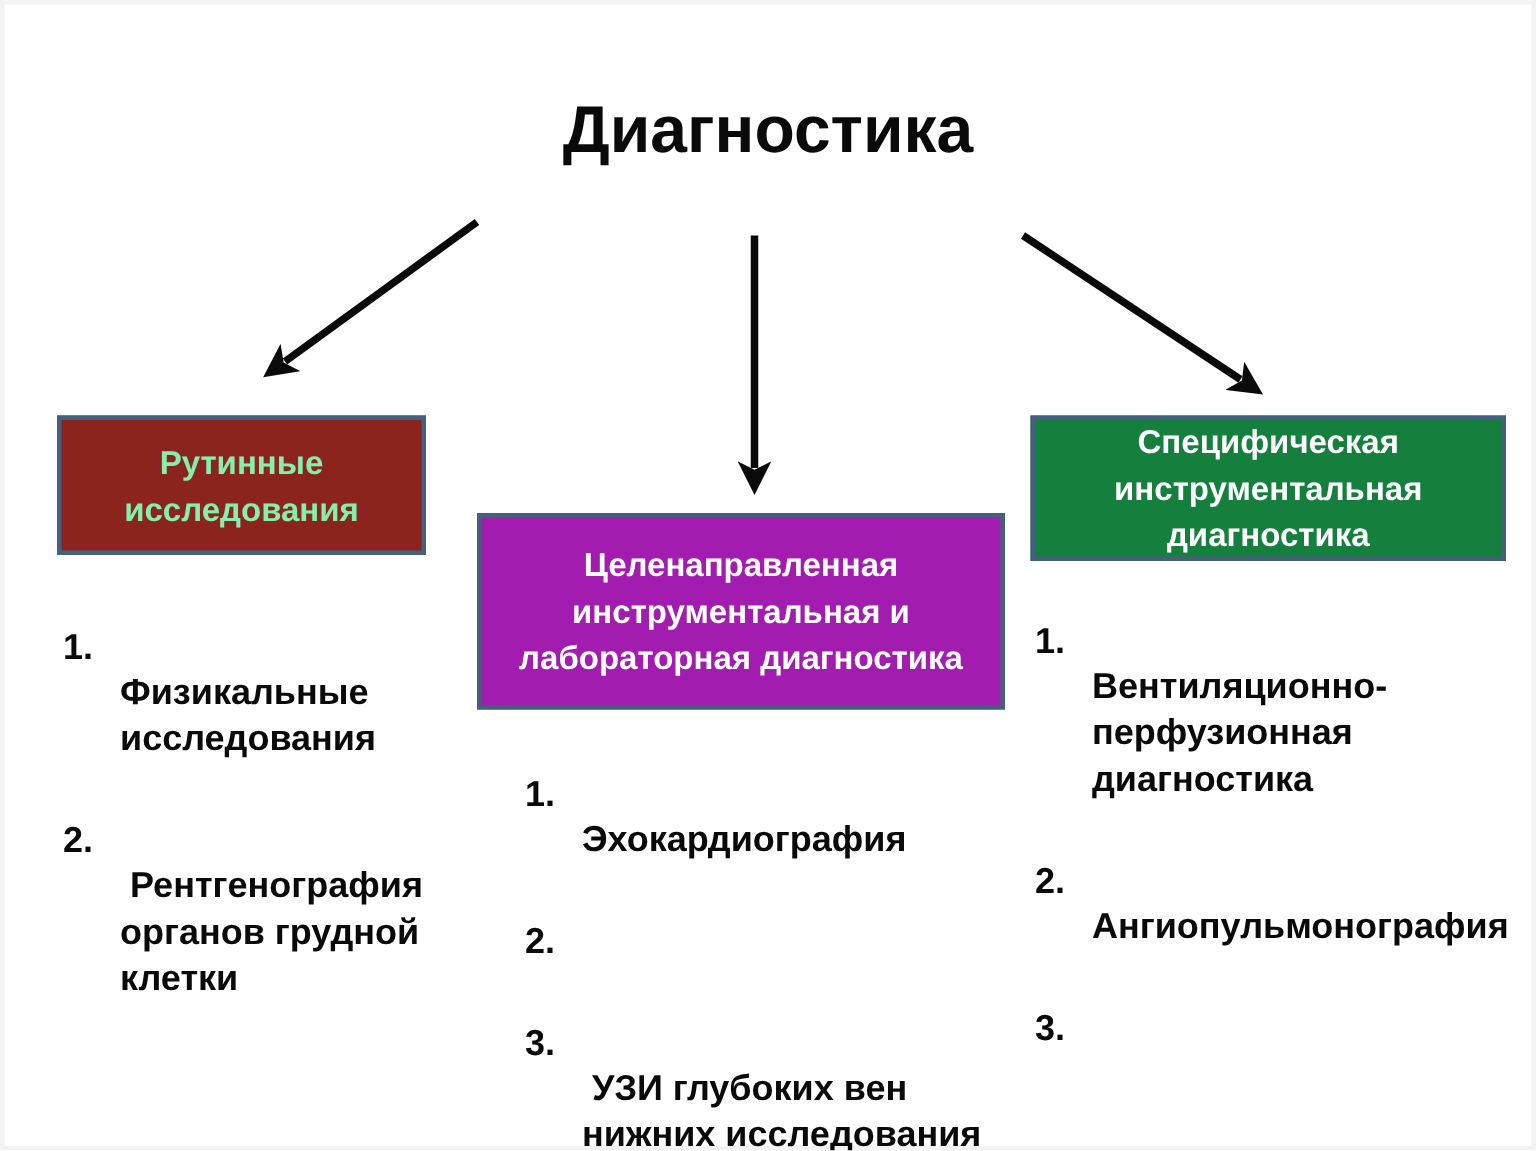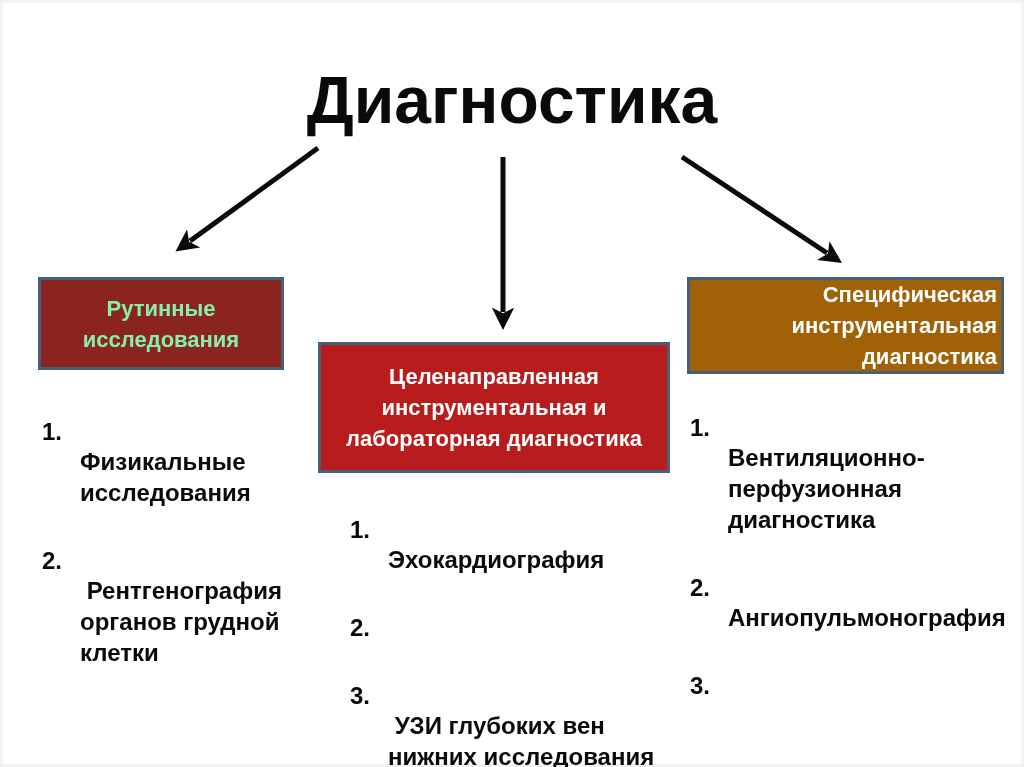--- a/index.html
+++ b/index.html
@@ -12,21 +12,21 @@
     font-family: "Liberation Sans", sans-serif;
     overflow: hidden;
   }
   .title {
     position: absolute;
     top: 62px;
     left: 0;
     width: 1024px;
     margin: 0;
     text-align: center;
-    font-size: 66px;
+    font-size: 44px;
     font-weight: 700;
     letter-spacing: 0px;
     color: #0a0a0a;
   }
   .arrows-svg { position: absolute; left: 0; top: 0; }
   .box {
     position: absolute;
     display: flex;
     align-items: center;
     justify-content: center;
@@ -71,25 +71,25 @@
     </defs>
     <line x1="318" y1="148" x2="190" y2="241" stroke="#0a0a0a" stroke-width="5" marker-end="url(#ah)"></line>
     <line x1="503" y1="157" x2="503" y2="312" stroke="#0a0a0a" stroke-width="5" marker-end="url(#ah)"></line>
     <line x1="682" y1="157" x2="827" y2="253" stroke="#0a0a0a" stroke-width="5" marker-end="url(#ah)"></line>
   </svg>
 
   <div class="box box-1" style="background: rgb(139, 36, 30); border: 3px solid rgb(68, 96, 124); color: #86efac;">
     <span>Рутинные исследования</span>
   </div>
 
-  <div class="box box-2" style="background: #b91c1c; border: 3px solid rgb(68, 96, 124); color: rgb(255, 255, 255);">
+  <div class="box box-2" style="background: #a21caf; border: 3px solid rgb(68, 96, 124); color: rgb(255, 255, 255);">
     <span>Целенаправленная инструментальная и лабораторная диагностика</span>
   </div>
 
-  <div class="box box-3" style="background: #a16207; border: 3px solid rgb(68, 96, 124); color: rgb(255, 255, 255); text-align: right;">
+  <div class="box box-3" style="background: #15803d; border: 3px solid rgb(68, 96, 124); color: rgb(255, 255, 255);">
     <span>Специфическая инструментальная диагностика</span>
   </div>
 
   <div class="list list-1">
     <div class="item">
       <span class="num">1.</span>
       <span class="txt">Физикальные исследования</span>
     </div>
     <div class="item">
       <span class="num">2.</span>

